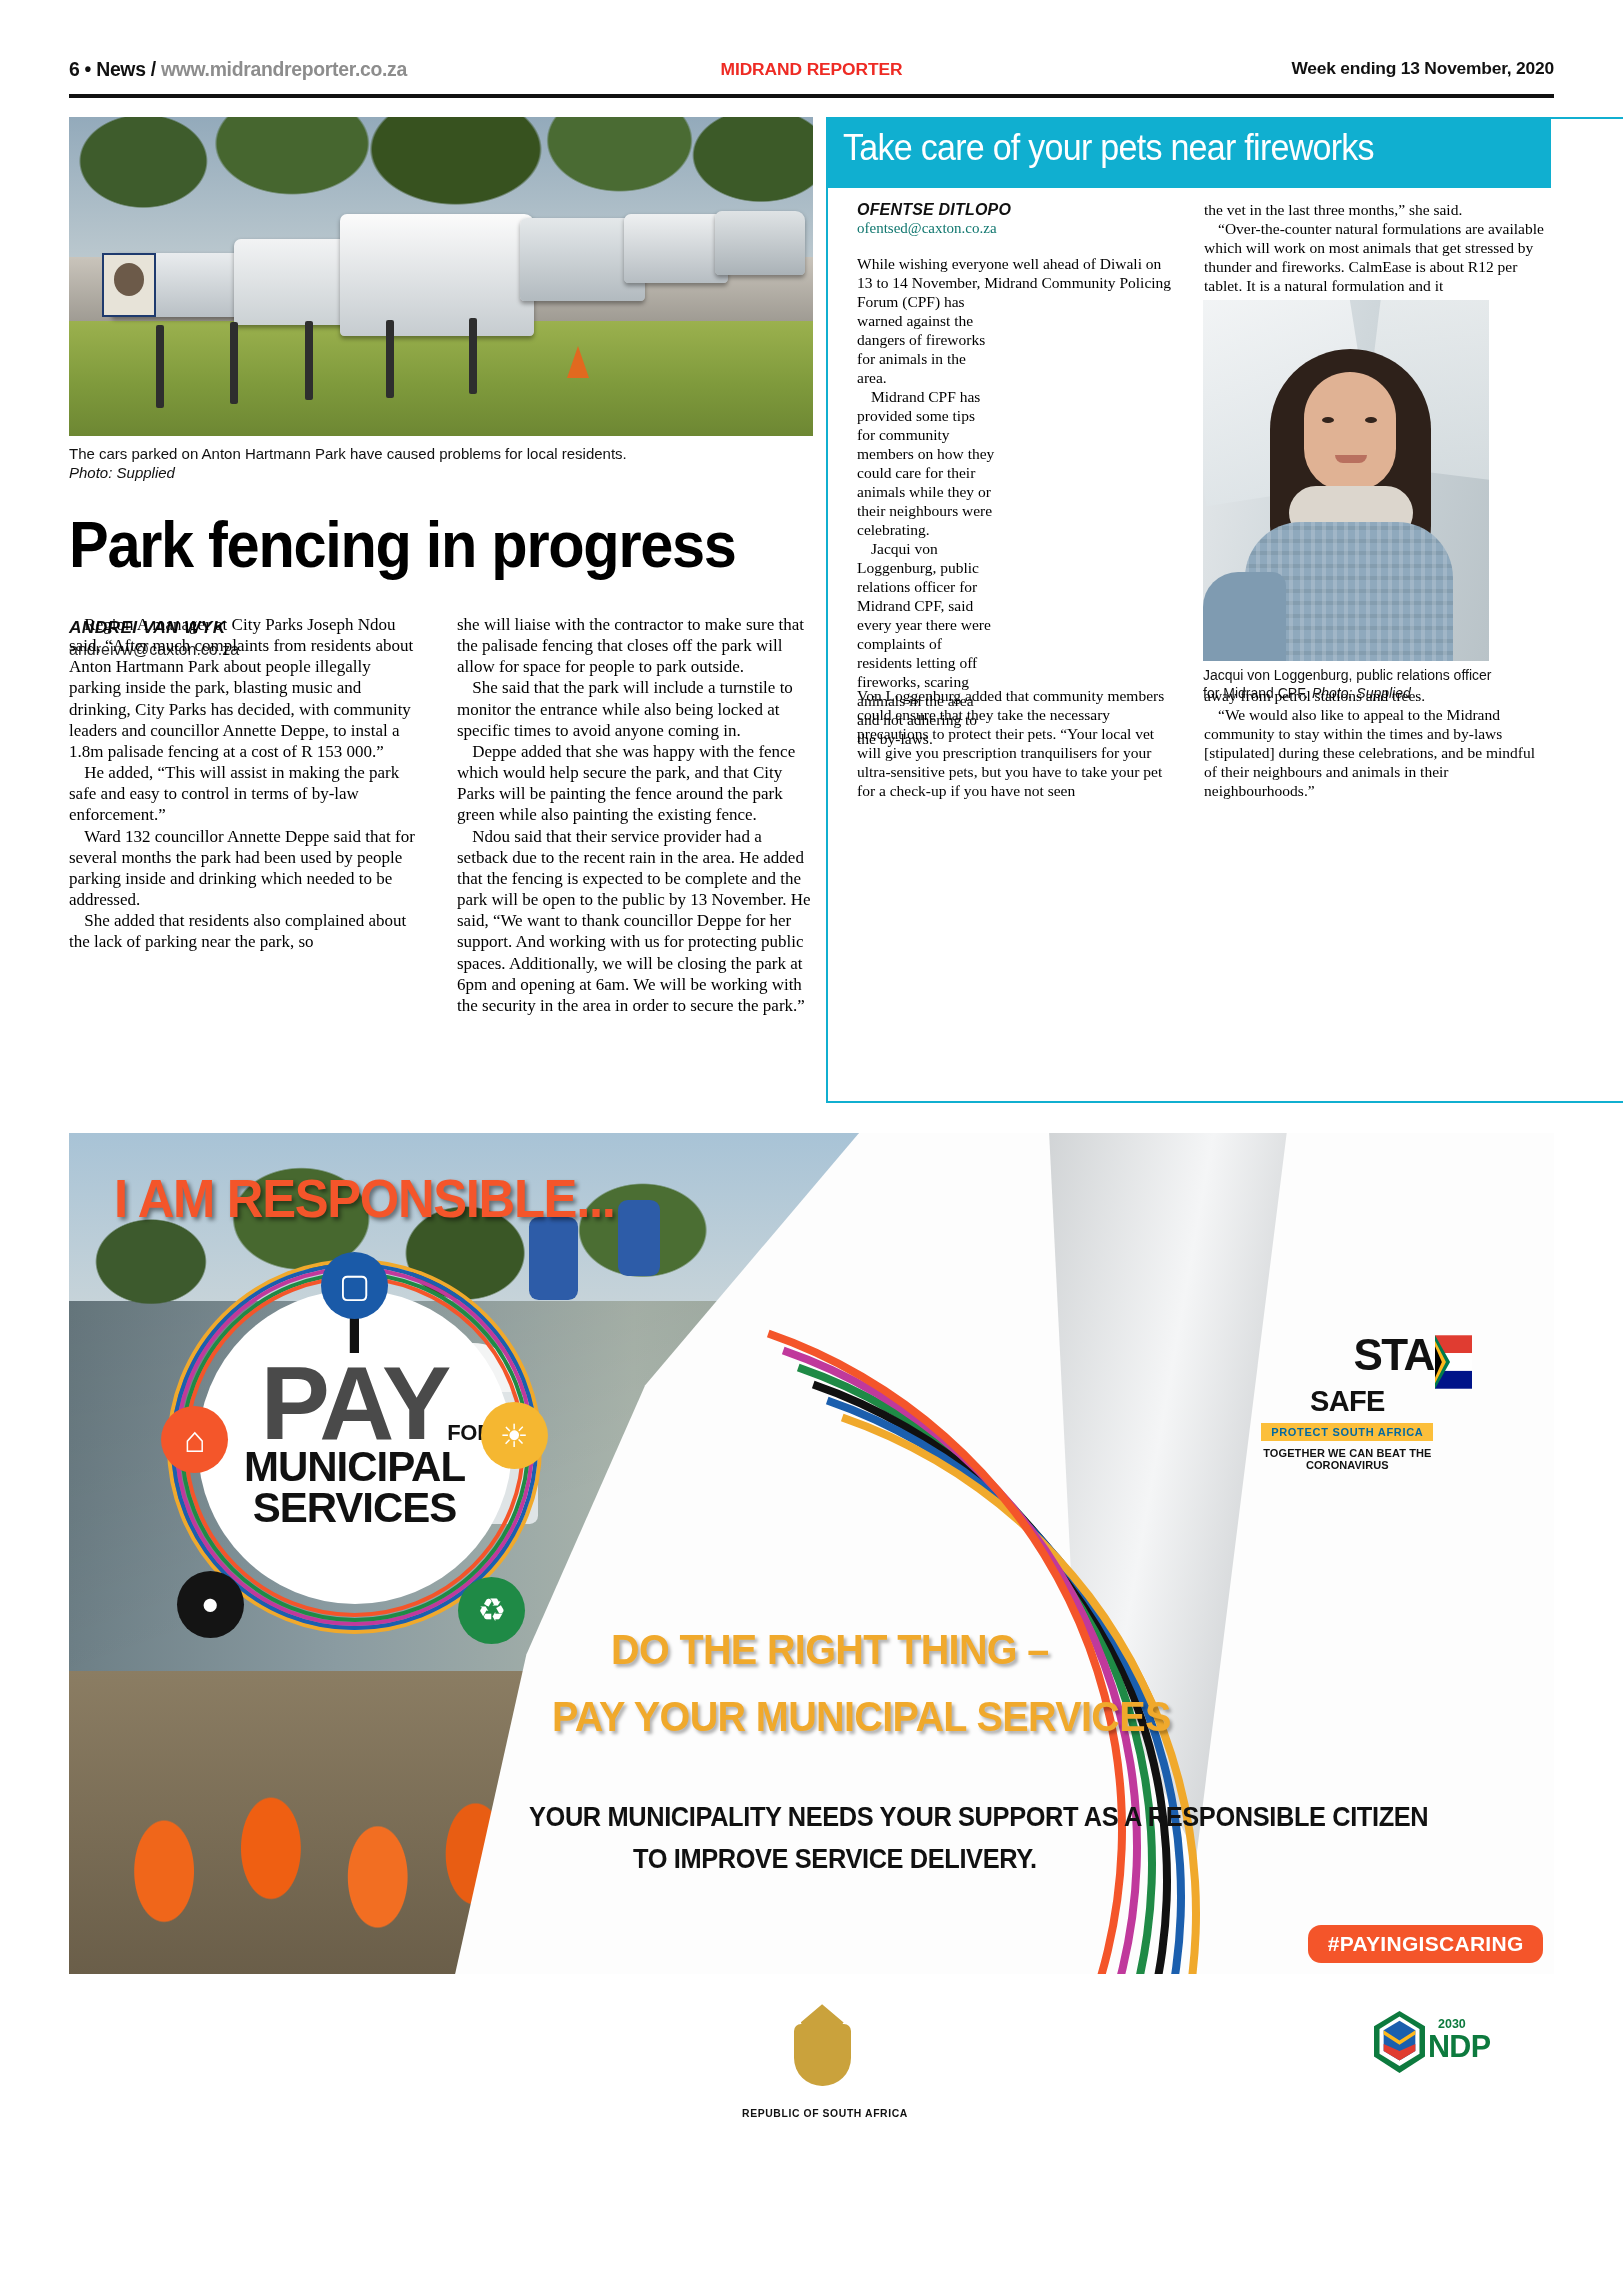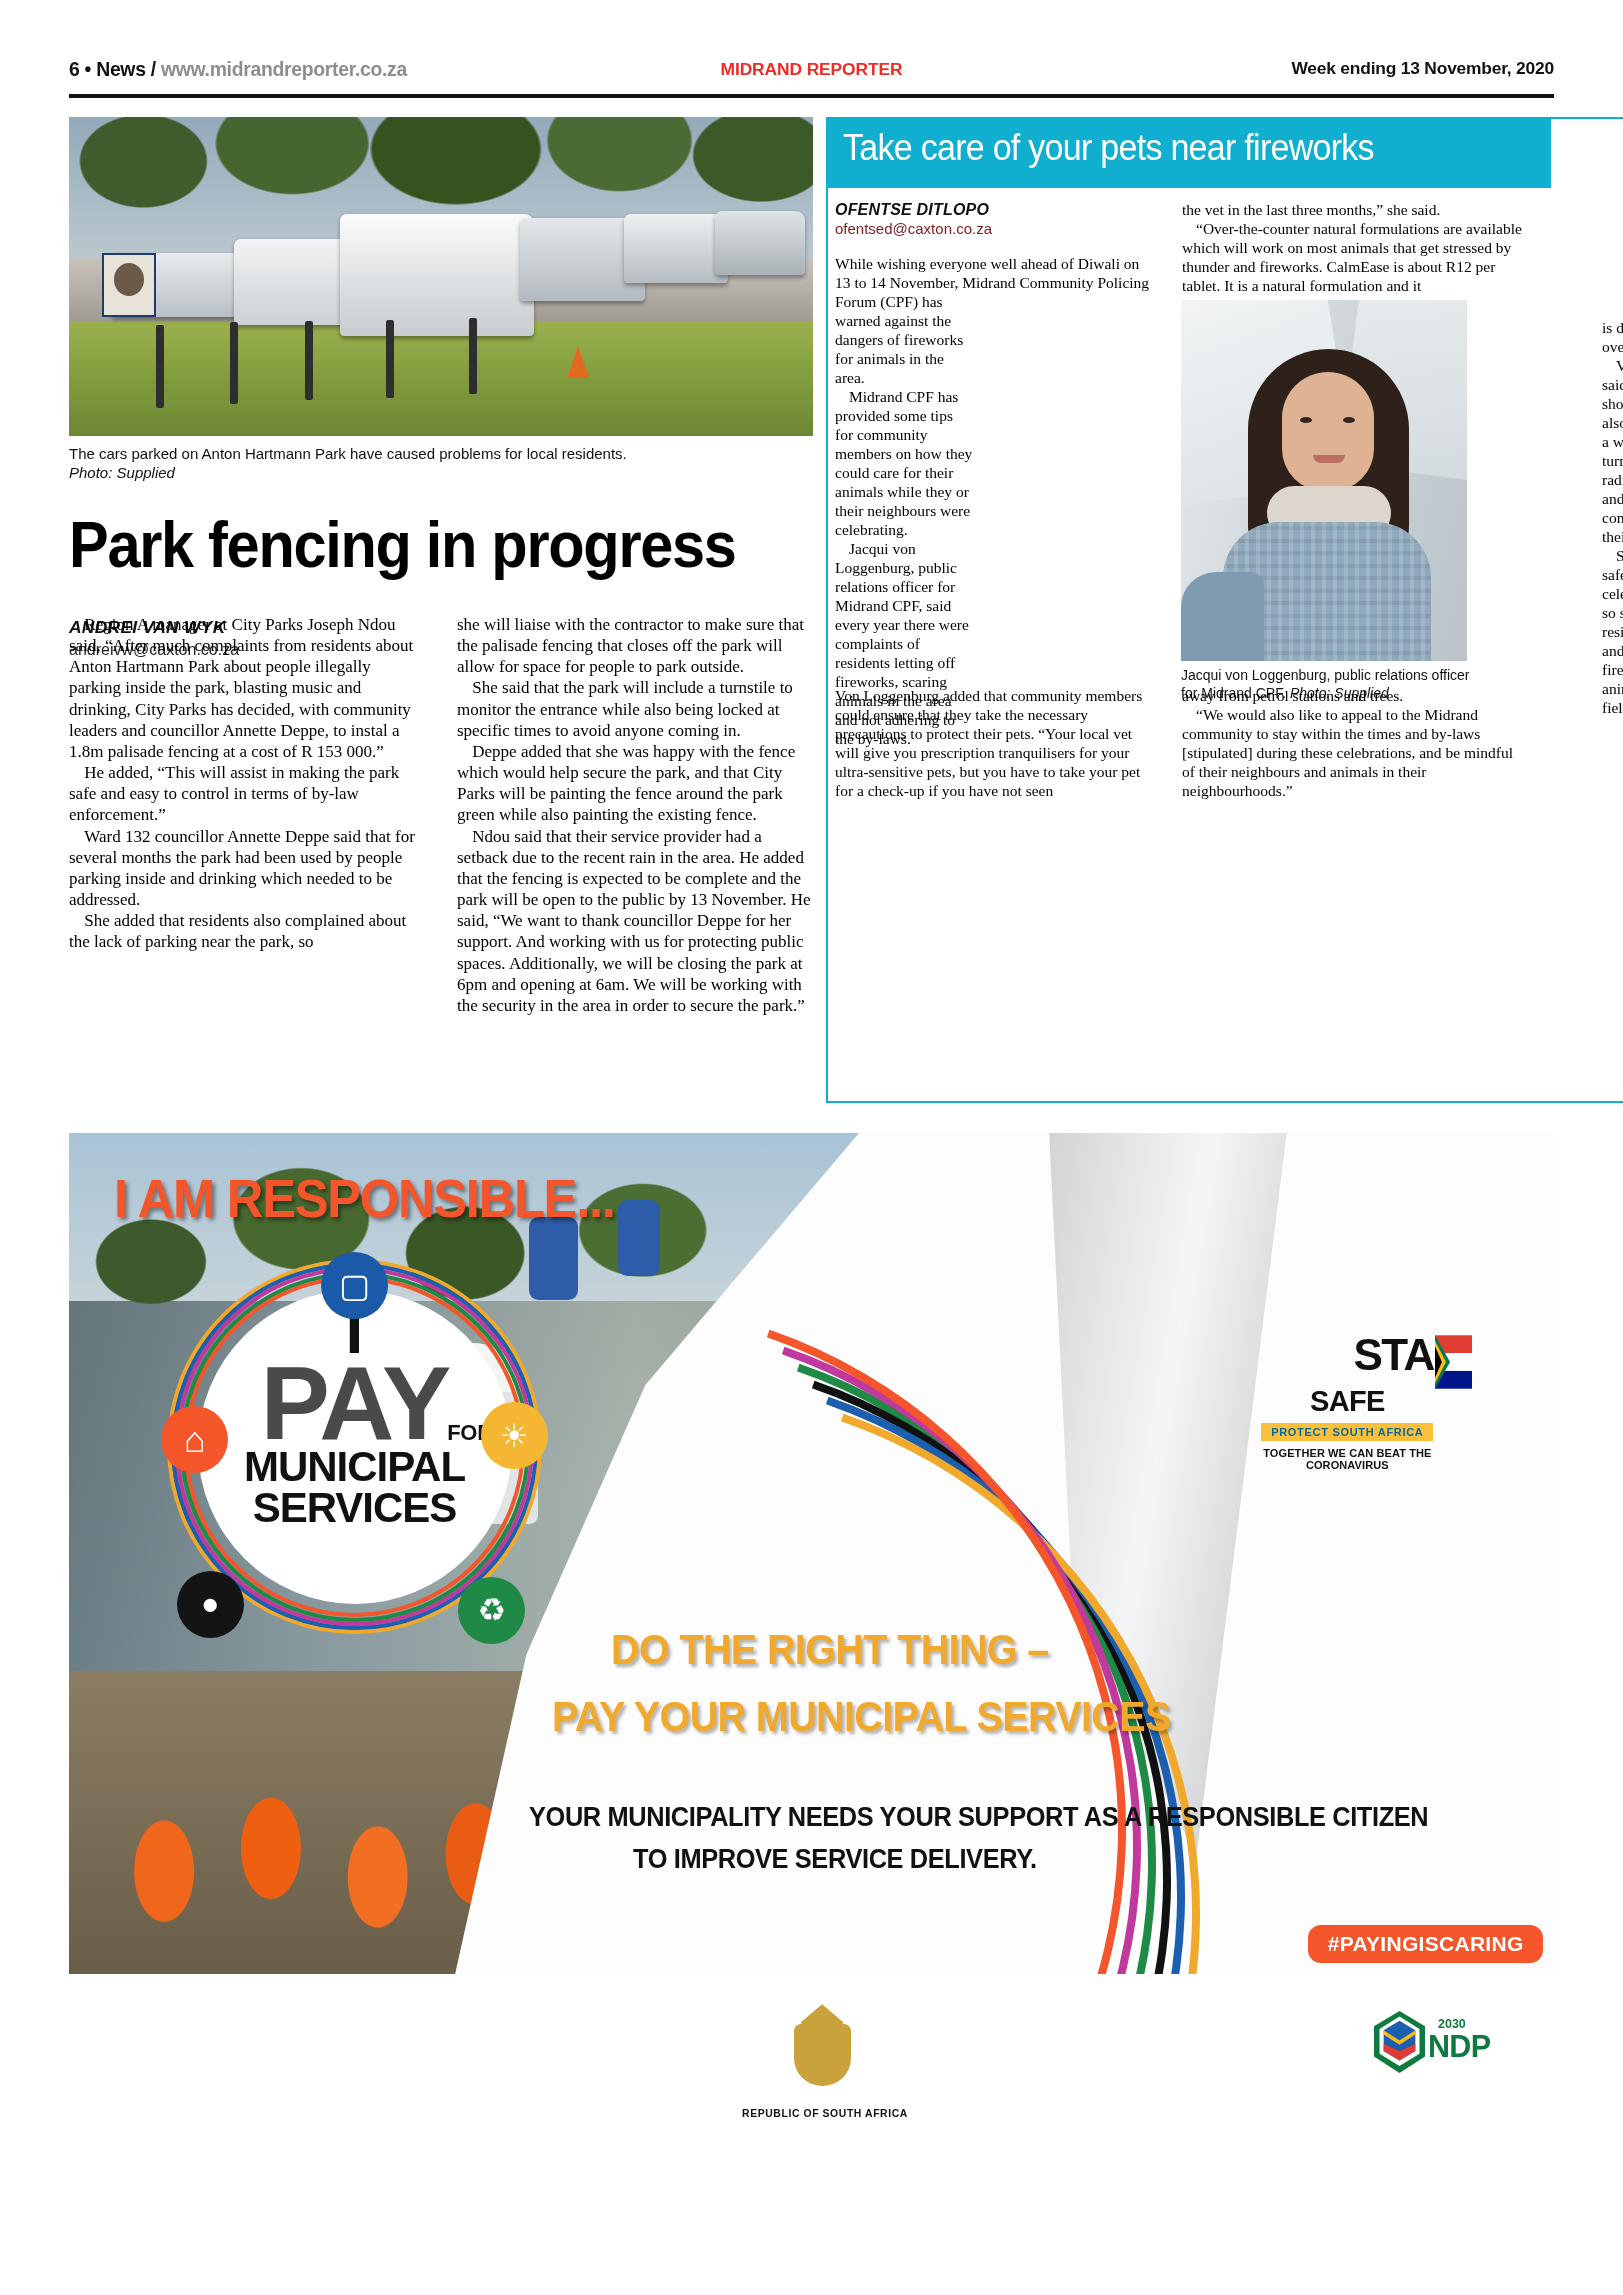--- a/index.html
+++ b/index.html
@@ -47,23 +47,23 @@
   .body-cols{position:absolute;left:0;top:497px;width:744px;display:flex;gap:33px;}
   .bcol{width:355px;font-family:"Liberation Serif",serif;font-size:17px;line-height:1.245;color:#000;text-align:left;}
   .bcol p{margin:0;text-indent:15.3px;}
   .bcol p.first{text-indent:0;}
 
   
   .sidebox{position:absolute;left:826px;top:117px;width:860px;height:986px;border:2.8px solid #10afd0;background:#fff;box-sizing:border-box;}
   .sb-banner{position:absolute;left:0;top:0;width:723px;height:69px;background:#10afd0;}
   .sb-banner h2{margin:0;position:absolute;left:15.3px;top:9.7px;font-family:"Liberation Sans",sans-serif;font-weight:normal;font-size:37px;line-height:1;color:#fff;letter-spacing:-0.8px;transform:scaleX(.92);transform-origin:left center;white-space:nowrap;}
 
-  .sb-inner{position:absolute;left:7px;top:82px;width:694px;height:882px;}
+  .sb-inner{position:absolute;left:29px;top:82px;width:694px;height:882px;}
   .sb-byline-name{font-family:"Liberation Sans",sans-serif;font-weight:bold;font-style:italic;font-size:16px;letter-spacing:0.2px;color:#111;}
-  .sb-byline-mail{font-family:Liberation Sans, sans-serif;font-size:15px;color:#7f1d1d;margin-top:1.4px;}
+  .sb-byline-mail{font-family:Liberation Serif, serif;font-size:15px;color:#0f766e;margin-top:1.4px;}
 
   .sb-c1{position:absolute;left:0;top:0;width:321px;}
   .sb-c2{position:absolute;left:347px;top:0;width:347px;}
   .sb-text{font-family:"Liberation Serif",serif;font-size:15.5px;line-height:1.225;color:#000;}
   .sb-text p{margin:0;text-indent:14px;}
   .sb-text p.first{text-indent:0;}
 
   .sb-narrow-l{width:139px;}
   .sb-narrow-r{width:137px;margin-left:210px;}
 

